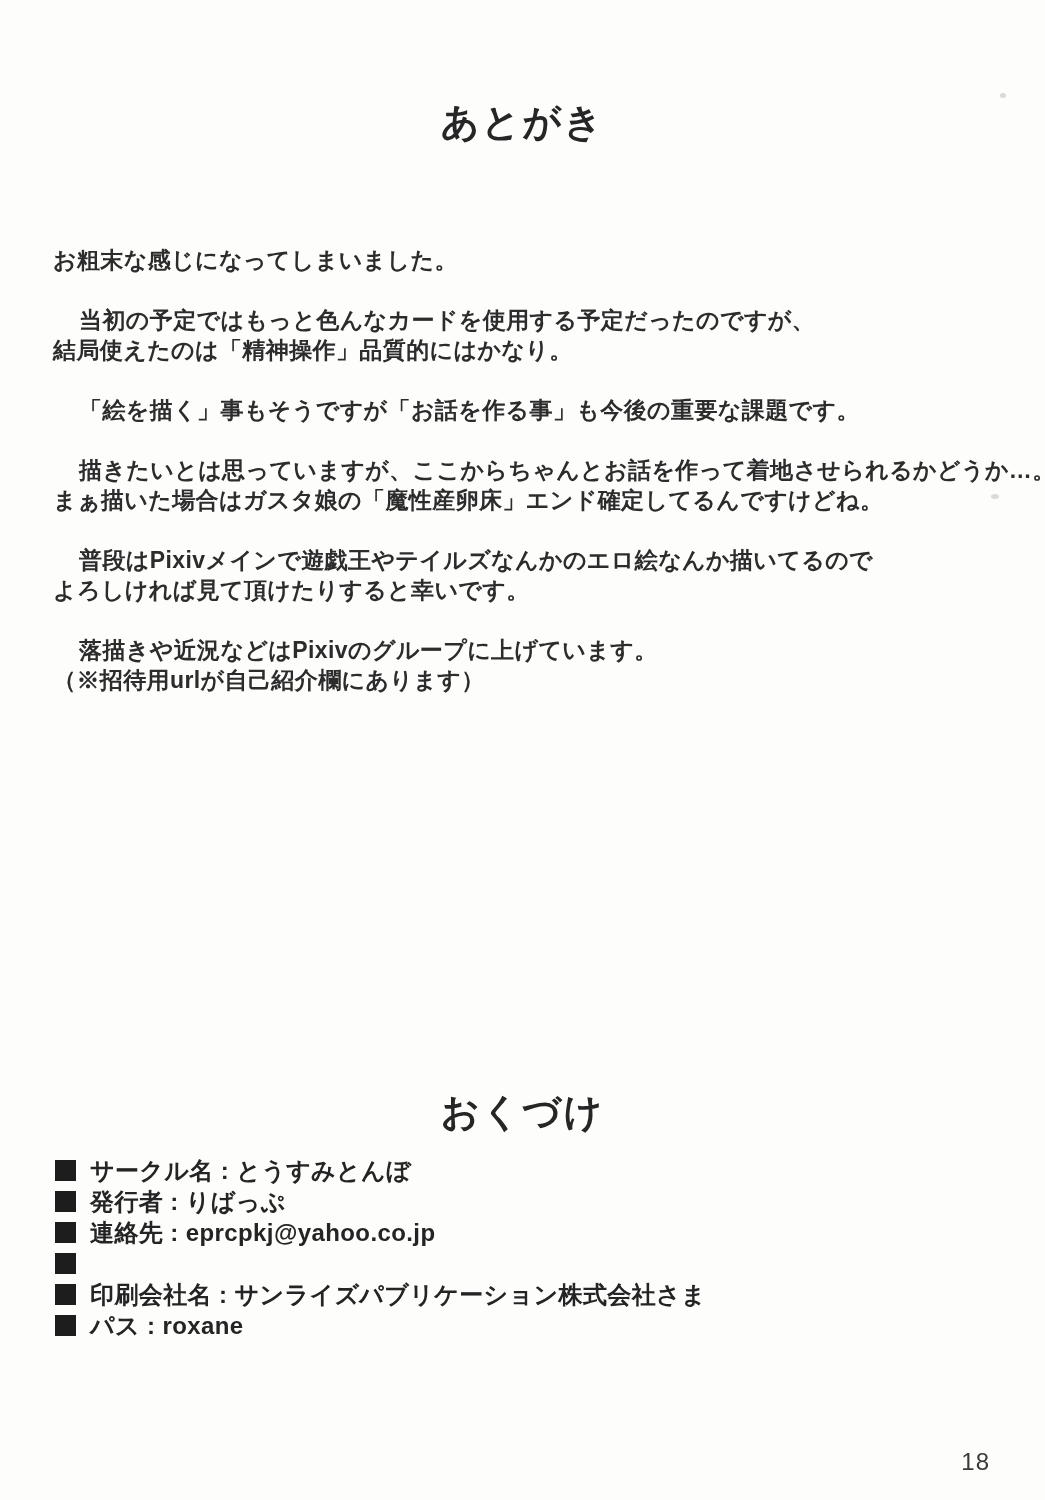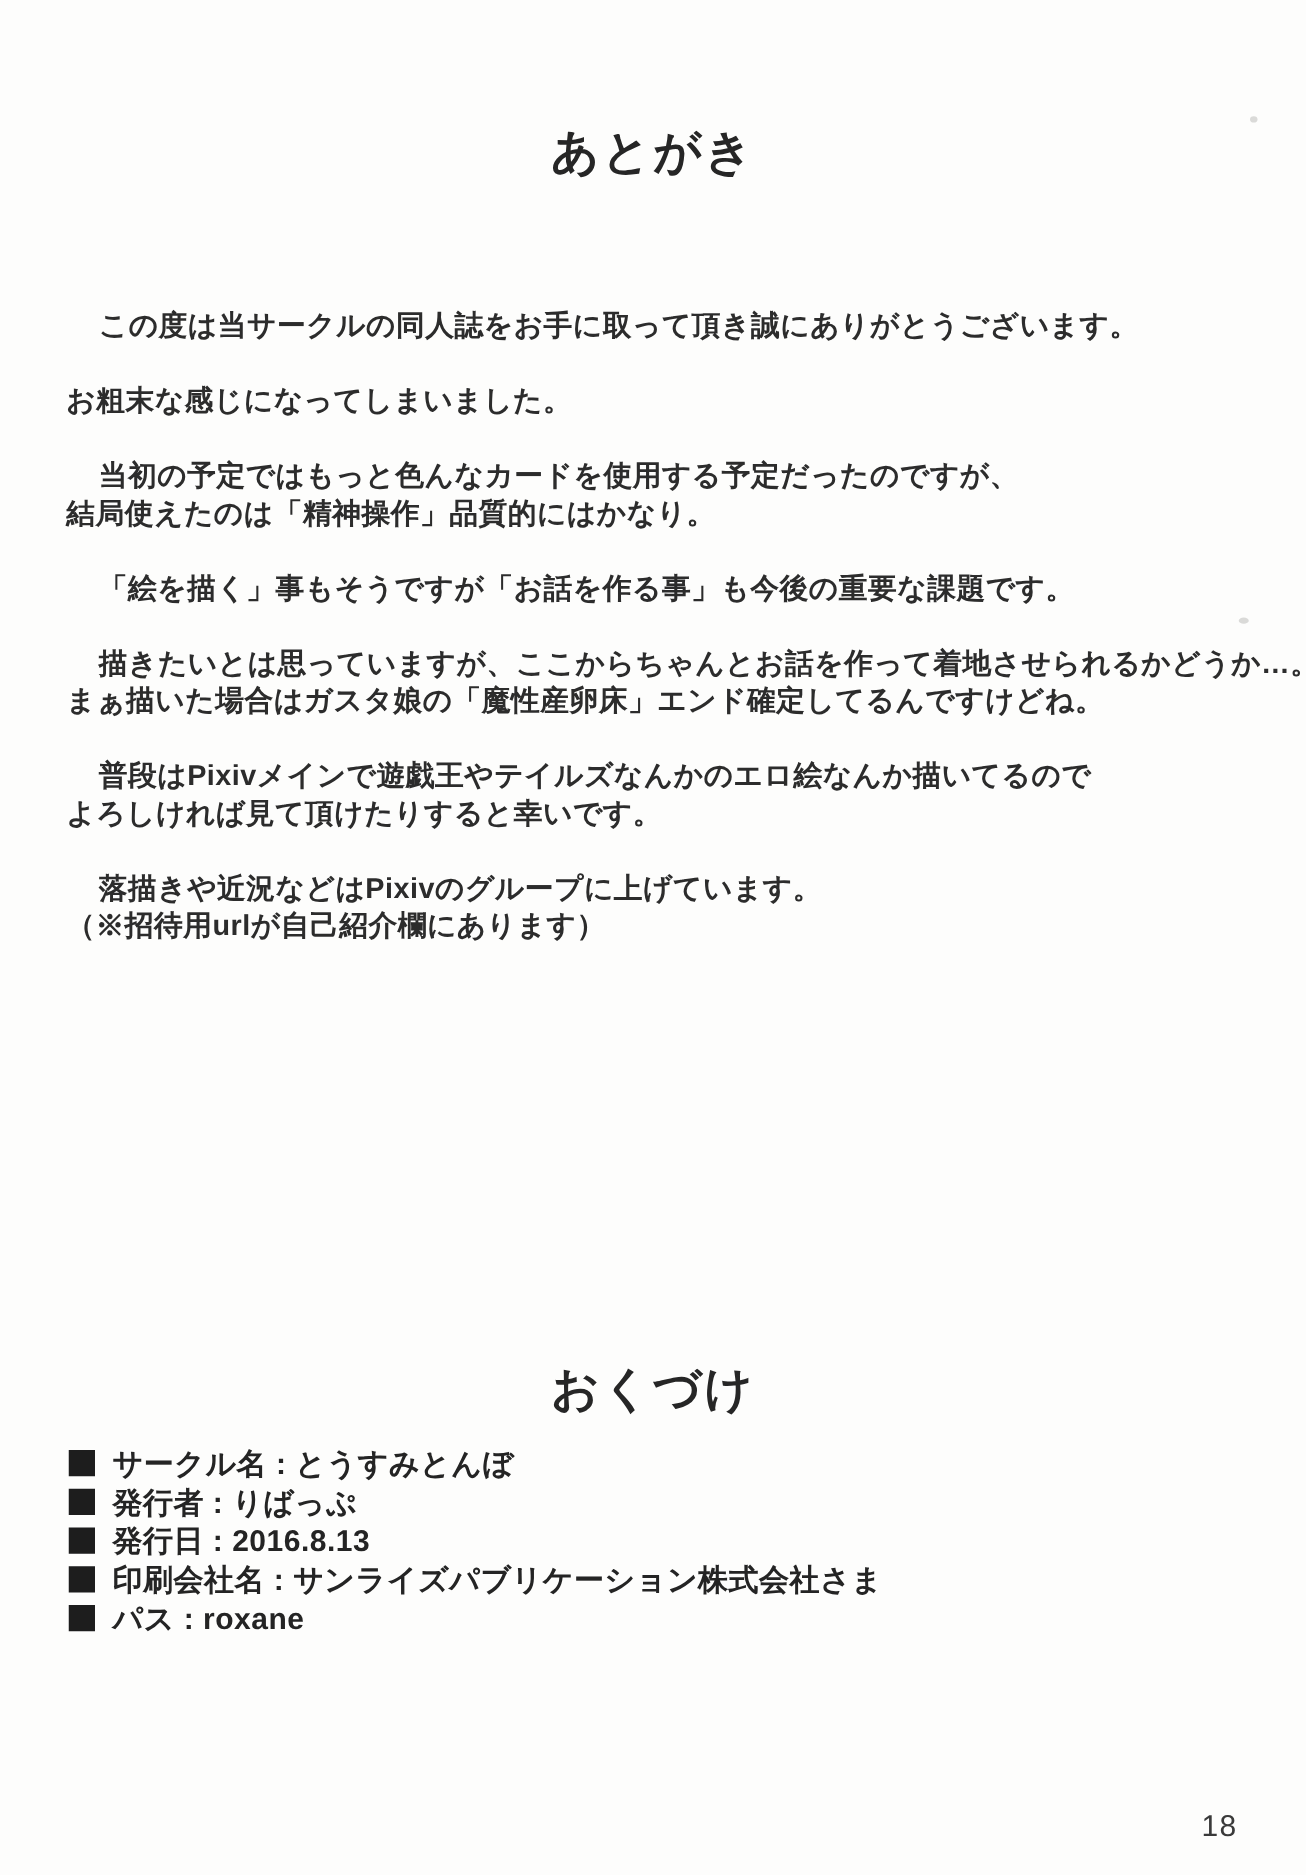--- a/index.html
+++ b/index.html
@@ -57,23 +57,20 @@
 </style>
 </head>
 <body>
 
 <div class="page">
 
   <h1 class="afterword-title">あとがき</h1>
 
   <div class="afterword-body">
       <div class="para">
-        <div class="body-line indent">この度は当サークルの同人誌をお手に取って頂き誠にありがとうございます。</div>
-      </div>
-      <div class="para">
         <div class="body-line">お粗末な感じになってしまいました。</div>
       </div>
       <div class="para">
         <div class="body-line indent">当初の予定ではもっと色んなカードを使用する予定だったのですが、</div>
         <div class="body-line">結局使えたのは「精神操作」品質的にはかなり。</div>
       </div>
       <div class="para">
         <div class="body-line indent">「絵を描く」事もそうですが「お話を作る事」も今後の重要な課題です。</div>
       </div>
       <div class="para">
@@ -96,21 +93,24 @@
       <div class="colophon-row">
     <span class="bullet"></span>
     <span class="colophon-text">サークル名 : とうすみとんぼ</span>
   </div>
       <div class="colophon-row">
     <span class="bullet"></span>
     <span class="colophon-text">発行者 : りばっぷ</span>
   </div>
       <div class="colophon-row">
     <span class="bullet"></span>
-    <span class="colophon-text">発行日 : 2016.8.13</span>
+    <span class="colophon-text">連絡先 : eprcpkj@yahoo.co.jp</span>
+  </div>
+      <div class="colophon-row">
+    <span class="bullet"></span>
   </div>
       <div class="colophon-row">
     <span class="bullet"></span>
     <span class="colophon-text">印刷会社名 : サンライズパブリケーション株式会社さま</span>
   </div>
       <div class="colophon-row">
     <span class="bullet"></span>
     <span class="colophon-text">パス : roxane</span>
   </div>
     </div>

